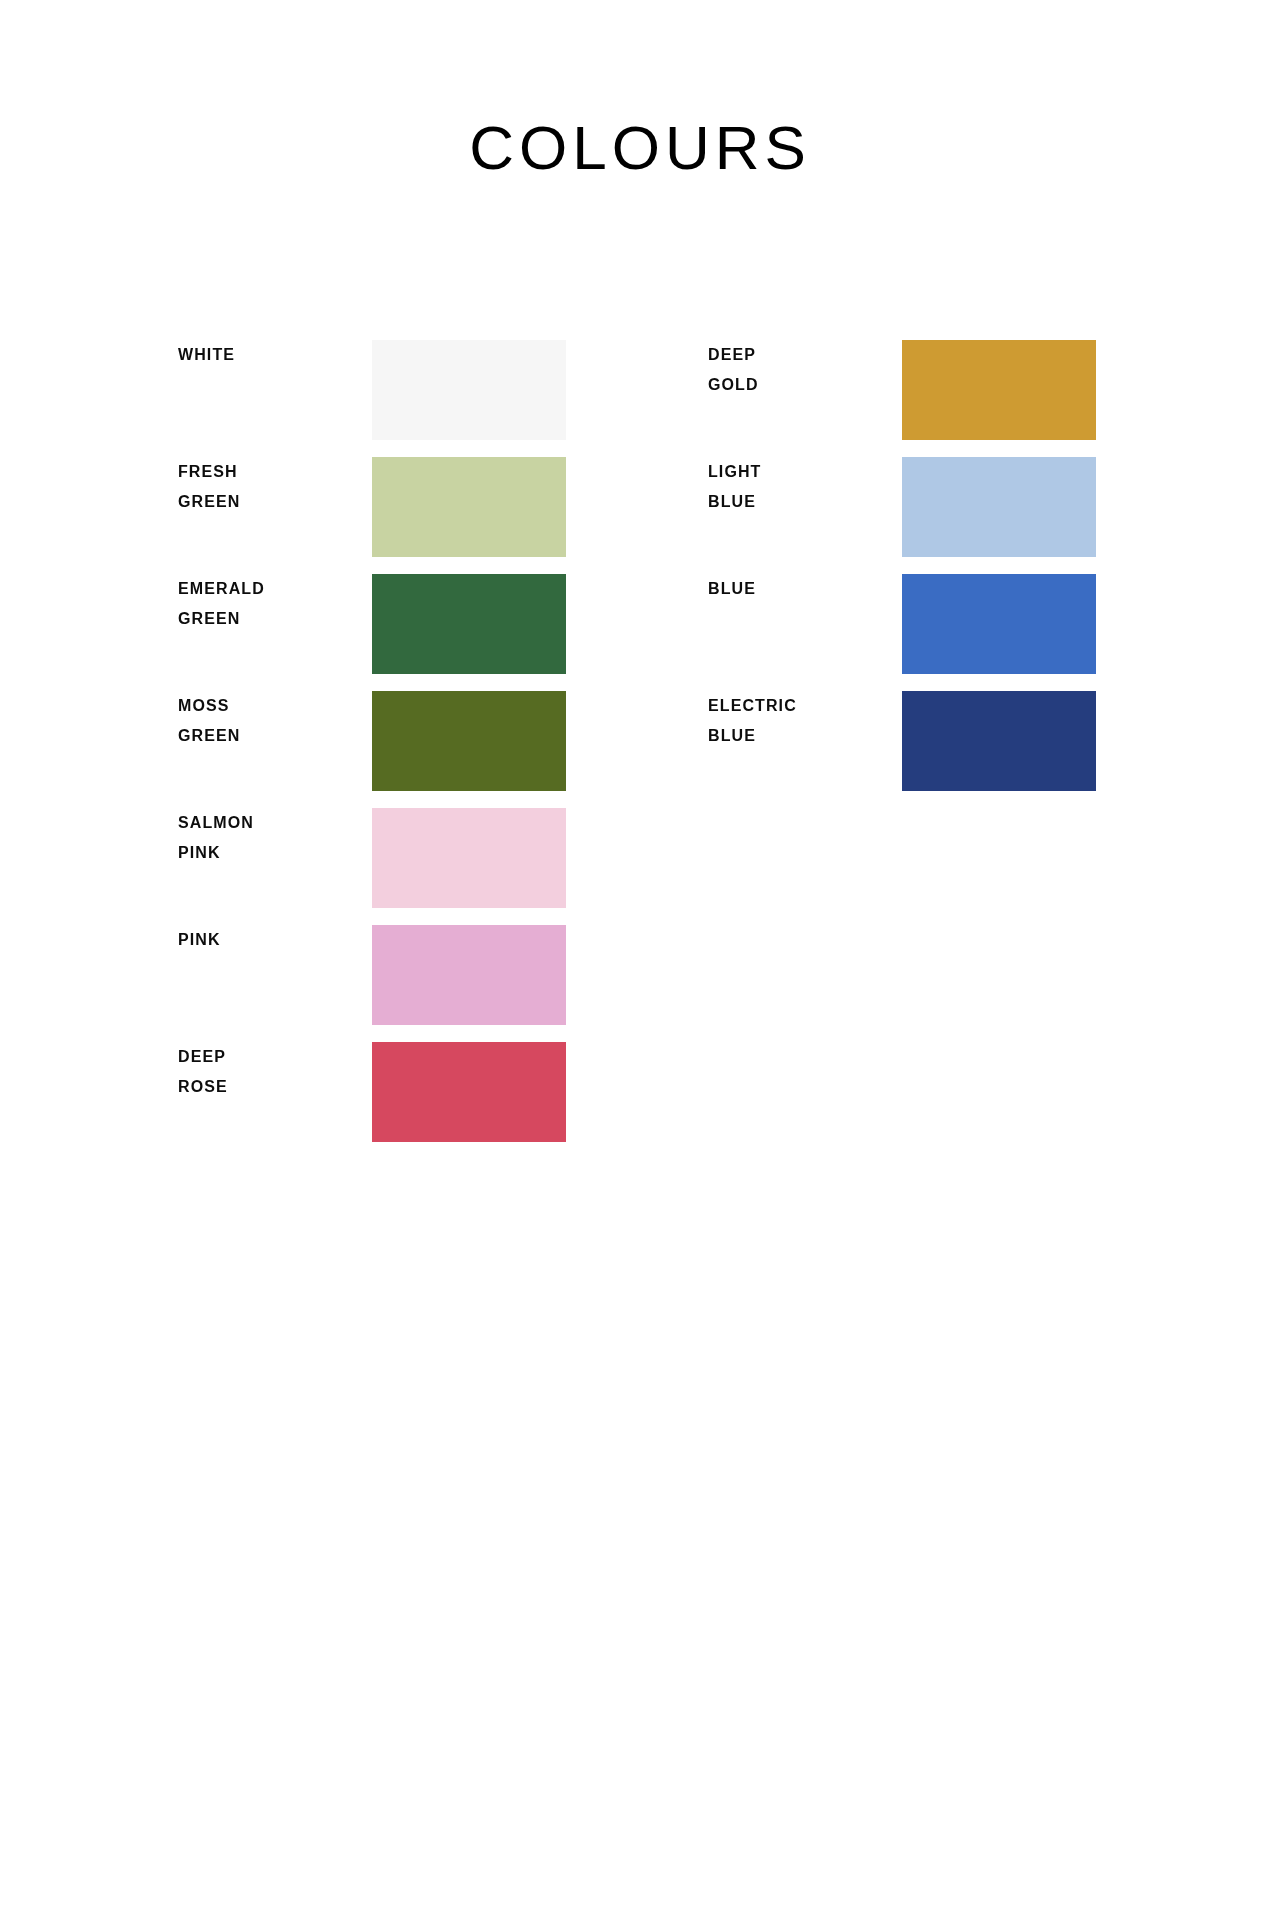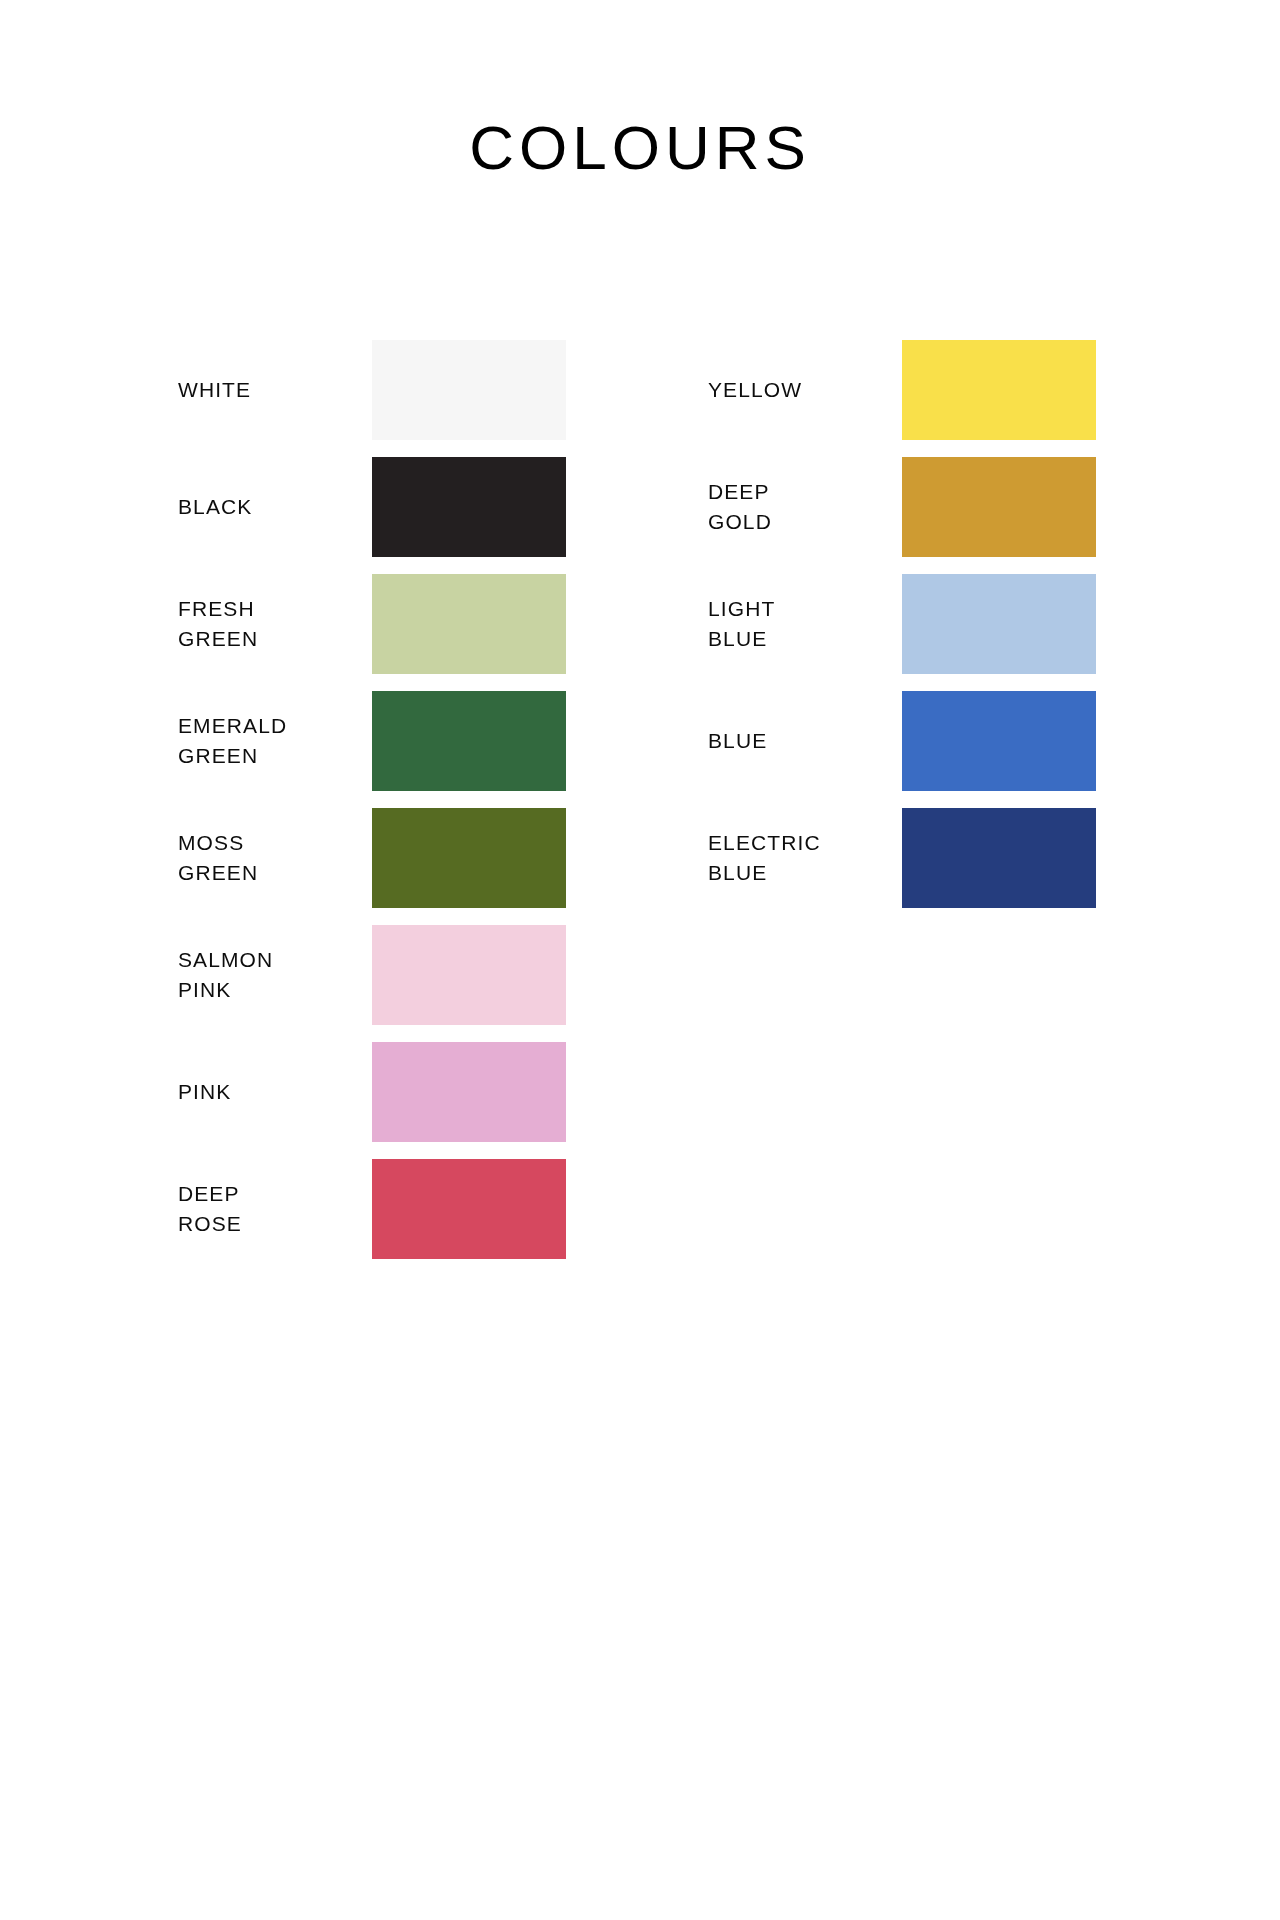--- a/index.html
+++ b/index.html
@@ -62,24 +62,23 @@
   }
 
   .swatch-label {
     position: absolute;
     left: 0;
     top: 0;
     width: 190px;
     height: 100px;
     display: flex;
     flex-direction: column;
-    justify-content: center;
-    font-size: 21px;
+    font-size: 16px;
     line-height: 30px;
-    font-weight: 400;
+    font-weight: 700;
     letter-spacing: 1.1px;
     color: #0d0d0d;
     text-transform: uppercase;
   }
   .swatch-label .ln { display: block; }
 
   .swatch-chip {
     position: absolute;
     left: 194px;
     top: 0;
@@ -95,26 +94,20 @@
 
   <div class="title">COLOURS</div>
 
   <div class="columns">
     <div class="column column-left">
         <div class="swatch-row">
           <div class="swatch-label">
             <span class="ln">WHITE</span>
           </div>
           <div class="swatch-chip" style="background: rgb(246, 246, 246);"></div>
-        </div>
-        <div class="swatch-row">
-          <div class="swatch-label">
-            <span class="ln">BLACK</span>
-          </div>
-          <div class="swatch-chip" style="background: rgb(35, 31, 32);"></div>
         </div>
         <div class="swatch-row">
           <div class="swatch-label">
             <span class="ln">FRESH</span>
             <span class="ln">GREEN</span>
           </div>
           <div class="swatch-chip" style="background: rgb(200, 211, 162);"></div>
         </div>
         <div class="swatch-row">
           <div class="swatch-label">
@@ -147,26 +140,20 @@
           <div class="swatch-label">
             <span class="ln">DEEP</span>
             <span class="ln">ROSE</span>
           </div>
           <div class="swatch-chip" style="background: rgb(214, 72, 95);"></div>
         </div>
       </div>
     <div class="column column-right">
         <div class="swatch-row">
           <div class="swatch-label">
-            <span class="ln">YELLOW</span>
-          </div>
-          <div class="swatch-chip" style="background: rgb(249, 224, 74);"></div>
-        </div>
-        <div class="swatch-row">
-          <div class="swatch-label">
             <span class="ln">DEEP</span>
             <span class="ln">GOLD</span>
           </div>
           <div class="swatch-chip" style="background: rgb(206, 155, 50);"></div>
         </div>
         <div class="swatch-row">
           <div class="swatch-label">
             <span class="ln">LIGHT</span>
             <span class="ln">BLUE</span>
           </div>

